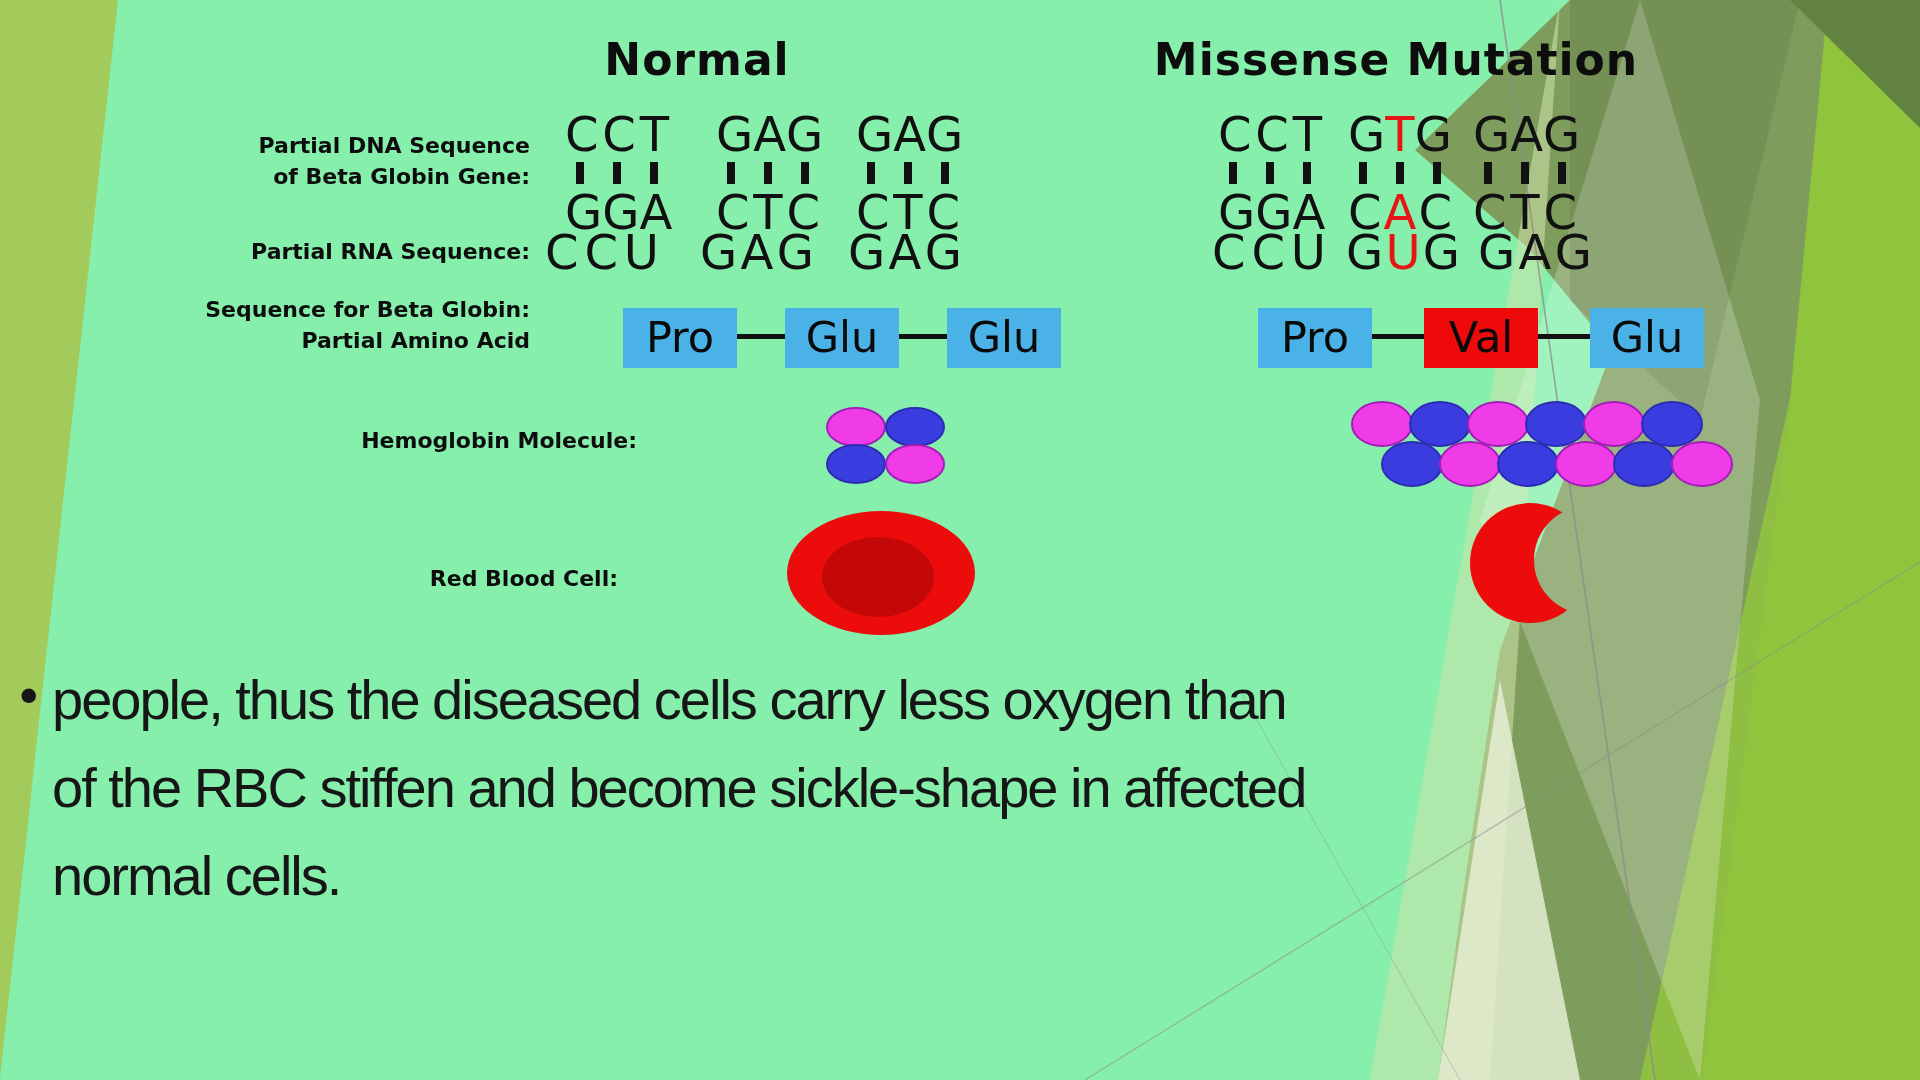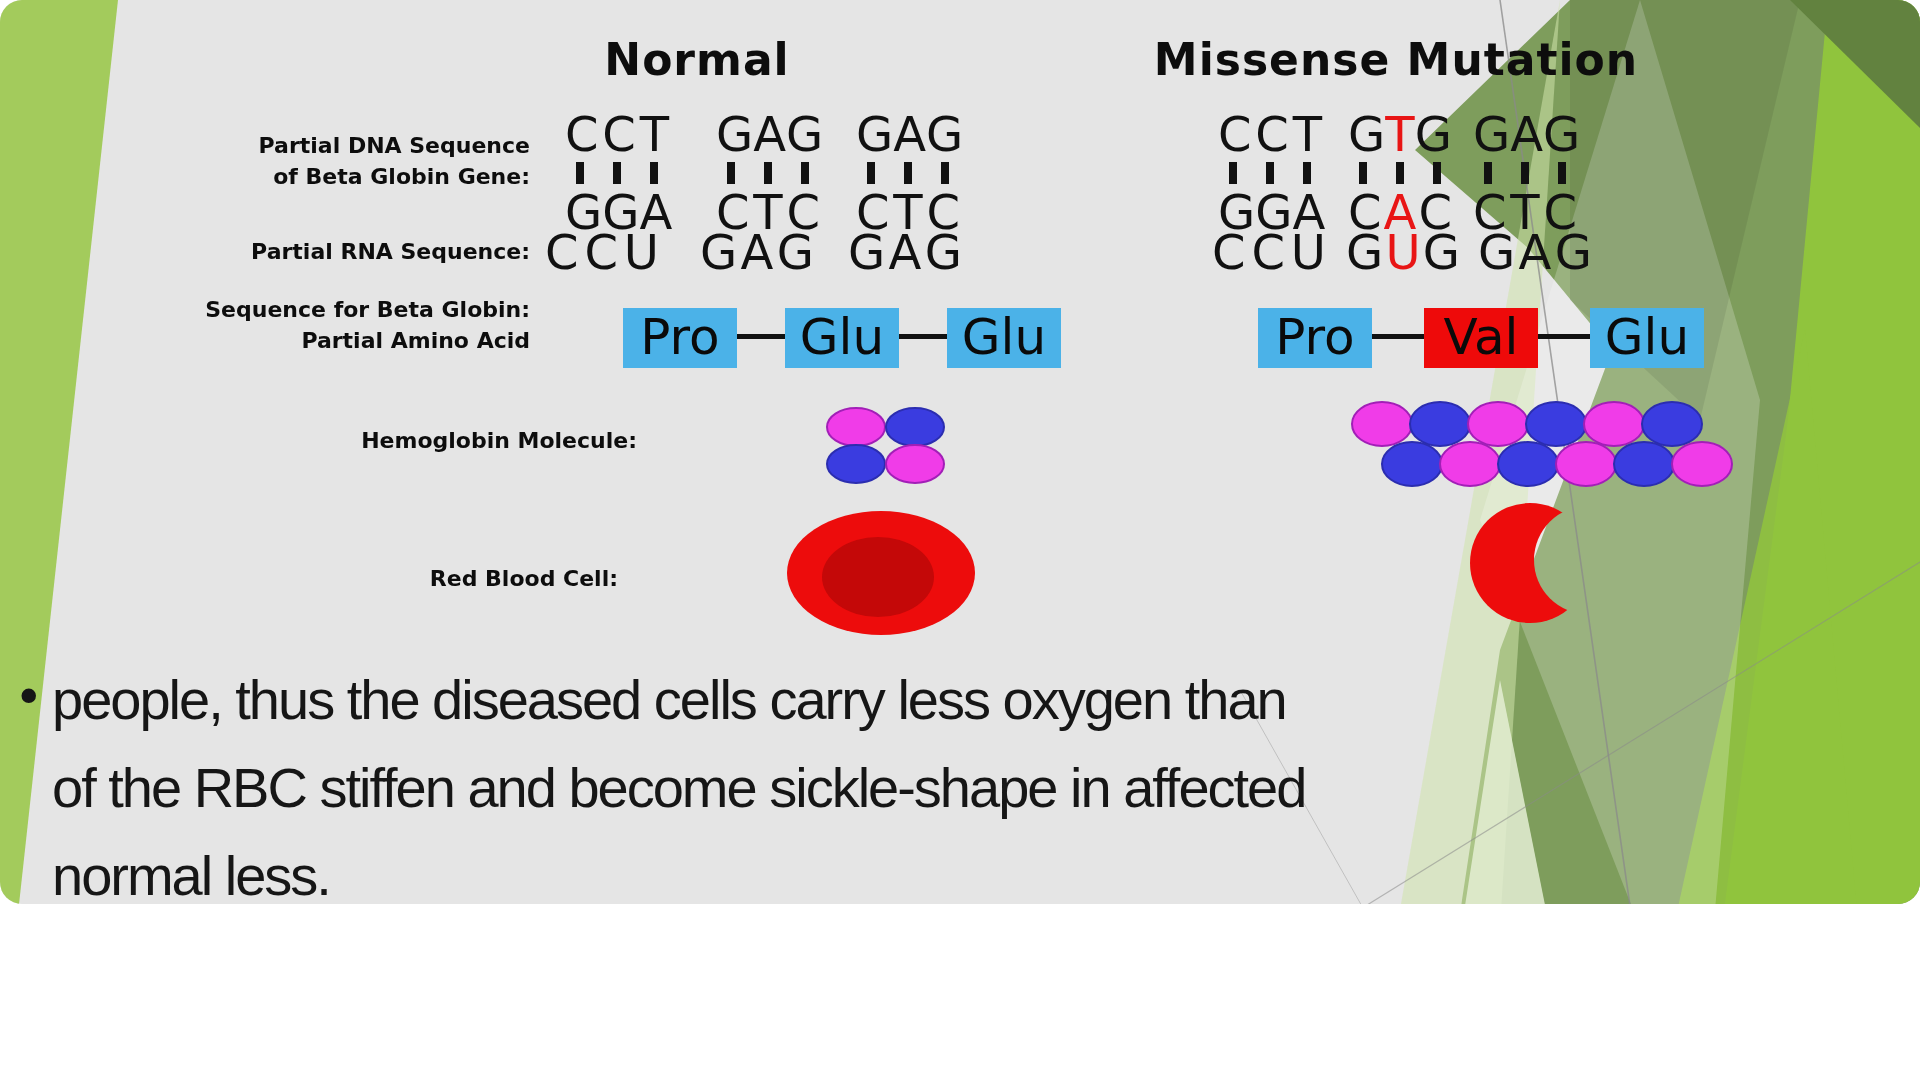--- a/index.html
+++ b/index.html
@@ -1,35 +1,35 @@
 <!DOCTYPE html>
 <html style="--lime-wedge: #a3cb5c; --sage: #7e9d5c; --bright-green: #90c43d; --pale-green: #cfe3ab; --paler-green: #e4efd3; --dark-corner: #62823f; --facet-line: #8a8a8a; --box-blue: #4bb2e8; --box-red: #ee0a0a; --letter-red: #e81515; --magenta: #f03ce8; --royal-blue: #3a3ce0; --rbc-red: #ed0c0c; --rbc-dark: #c40808;"><head>
 <meta charset="utf-8">
 <style>
   html,body{margin:0;padding:0;background:#fff;}
-  #slide{position:relative;width:1920px;height:904px;background:#e5e5e5;overflow:hidden;
-         font-family:"DejaVu Sans",sans-serif;border-radius:22px;}
+  #slide{position:relative;width:1920px;height:1080px;background:#86efac;overflow:hidden;
+         font-family:"DejaVu Sans",sans-serif;}
   svg.layer{position:absolute;left:0;top:0;width:1920px;height:1080px;pointer-events:none;}
   #bg{z-index:0;}
   #figures{z-index:2;}
   .txt{position:absolute;z-index:3;color:#0d0d0d;}
 
   .col-header{font-weight:bold;font-size:44px;letter-spacing:1px;text-align:center;}
   .row-label{font-weight:bold;font-size:22px;line-height:31px;text-align:right;color:#0d0d0d;}
 
   .codon{position:absolute;width:114px;}
   .strand{display:flex;justify-content:space-between;padding:0 5px;font-size:48px;line-height:52px;color:#111;}
   .ticks{display:flex;justify-content:space-between;padding:0 16px;margin-top:2px;margin-bottom:2px;}
   .ticks i{display:block;width:8px;height:22px;background:#111;}
   .red{color:var(--letter-red,#e81515);}
 
   .rna-codon{position:absolute;display:flex;justify-content:space-between;width:114px;padding:0 5px;
              font-size:48px;line-height:52px;color:#111;}
 
-  .aa-box{position:absolute;width:114px;height:60px;text-align:center;font-size:50px;line-height:58px;color:#0a0a0a;}
+  .aa-box{position:absolute;width:114px;height:60px;text-align:center;font-size:43px;line-height:58px;color:#0a0a0a;}
   .aa-box.blue{background:var(--box-blue,#4bb2e8);}
   .aa-box.red{background:var(--box-red,#ee0a0a);}
   .aa-link{position:absolute;height:5px;background:#111;}
 
   .bullet-dot{font-size:50px;color:#161616;}
   .bullet-lines div{font-size:56px;line-height:88px;letter-spacing:-2px;color:#161616;
                     font-family:"Liberation Sans",sans-serif;white-space:nowrap;}
 </style>
 </head>
 <body>
@@ -254,16 +254,16 @@
       <div class="aa-link txt" style="left: 1372px; width: 52px; top: 334px;"></div>
       <div class="aa-box txt red" style="left: 1424px; top: 308px;">Val</div>
       <div class="aa-link txt" style="left: 1538px; width: 52px; top: 334px;"></div>
       <div class="aa-box txt blue" style="left: 1590px; top: 308px;">Glu</div>
     </div>
 
   <span class="txt bullet-dot" style="left:14px;top:668px;">•</span>
   <div class="txt bullet-lines" style="left:52px;top:656px;width:1500px;">
     <div>people, thus the diseased cells carry less oxygen than</div>
     <div>of the RBC stiffen and become sickle-shape in affected</div>
-    <div>normal less.</div>
+    <div>normal cells.</div>
   </div>
 
 </div>
 
 </body></html>

